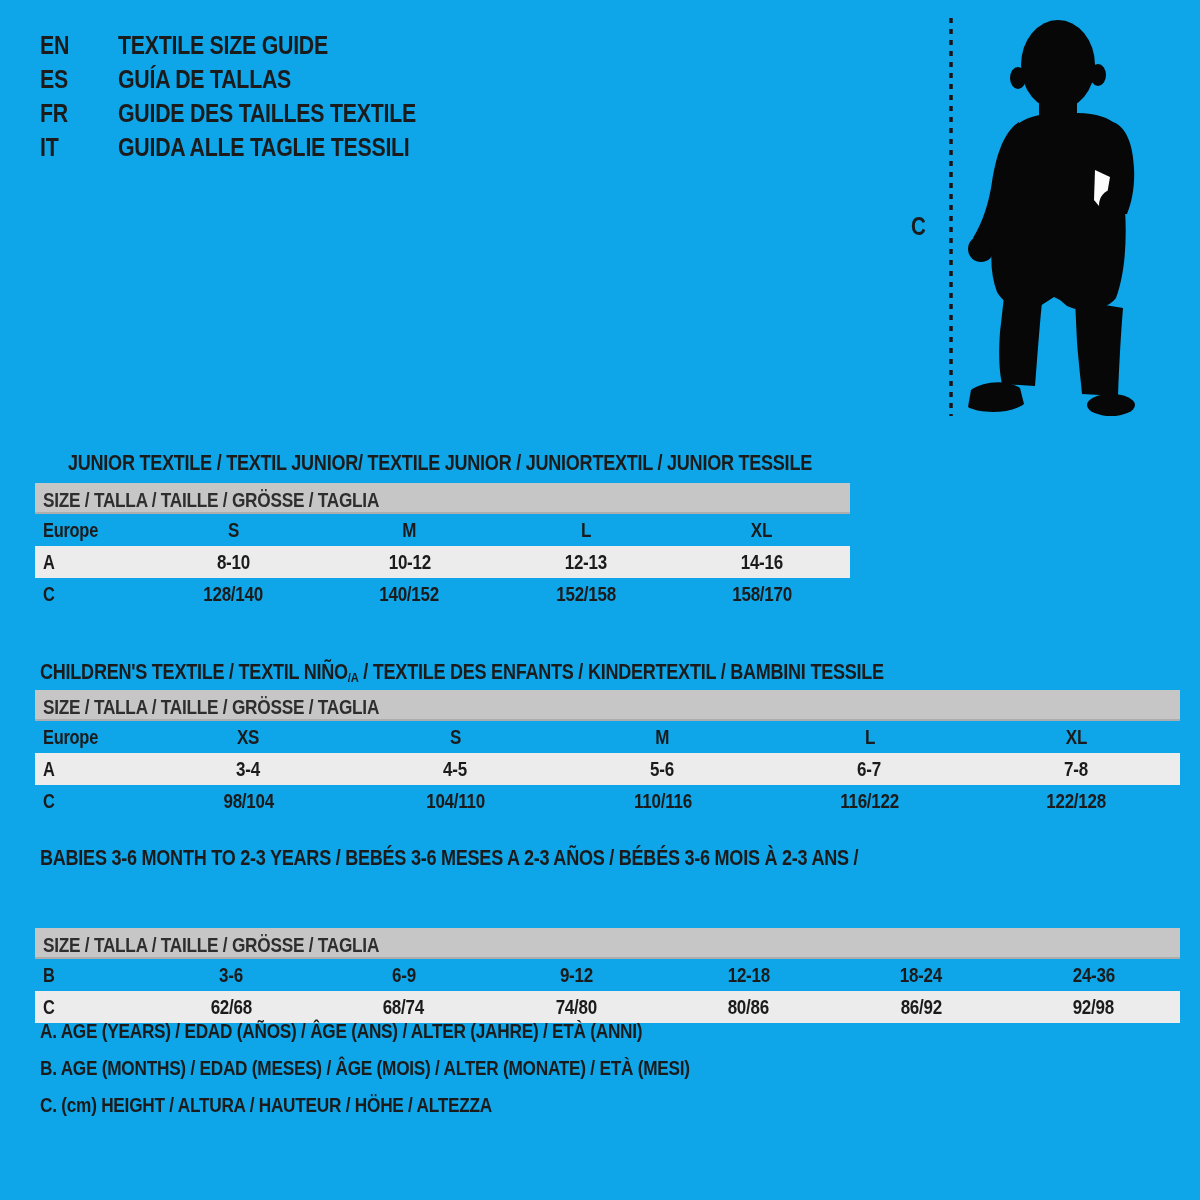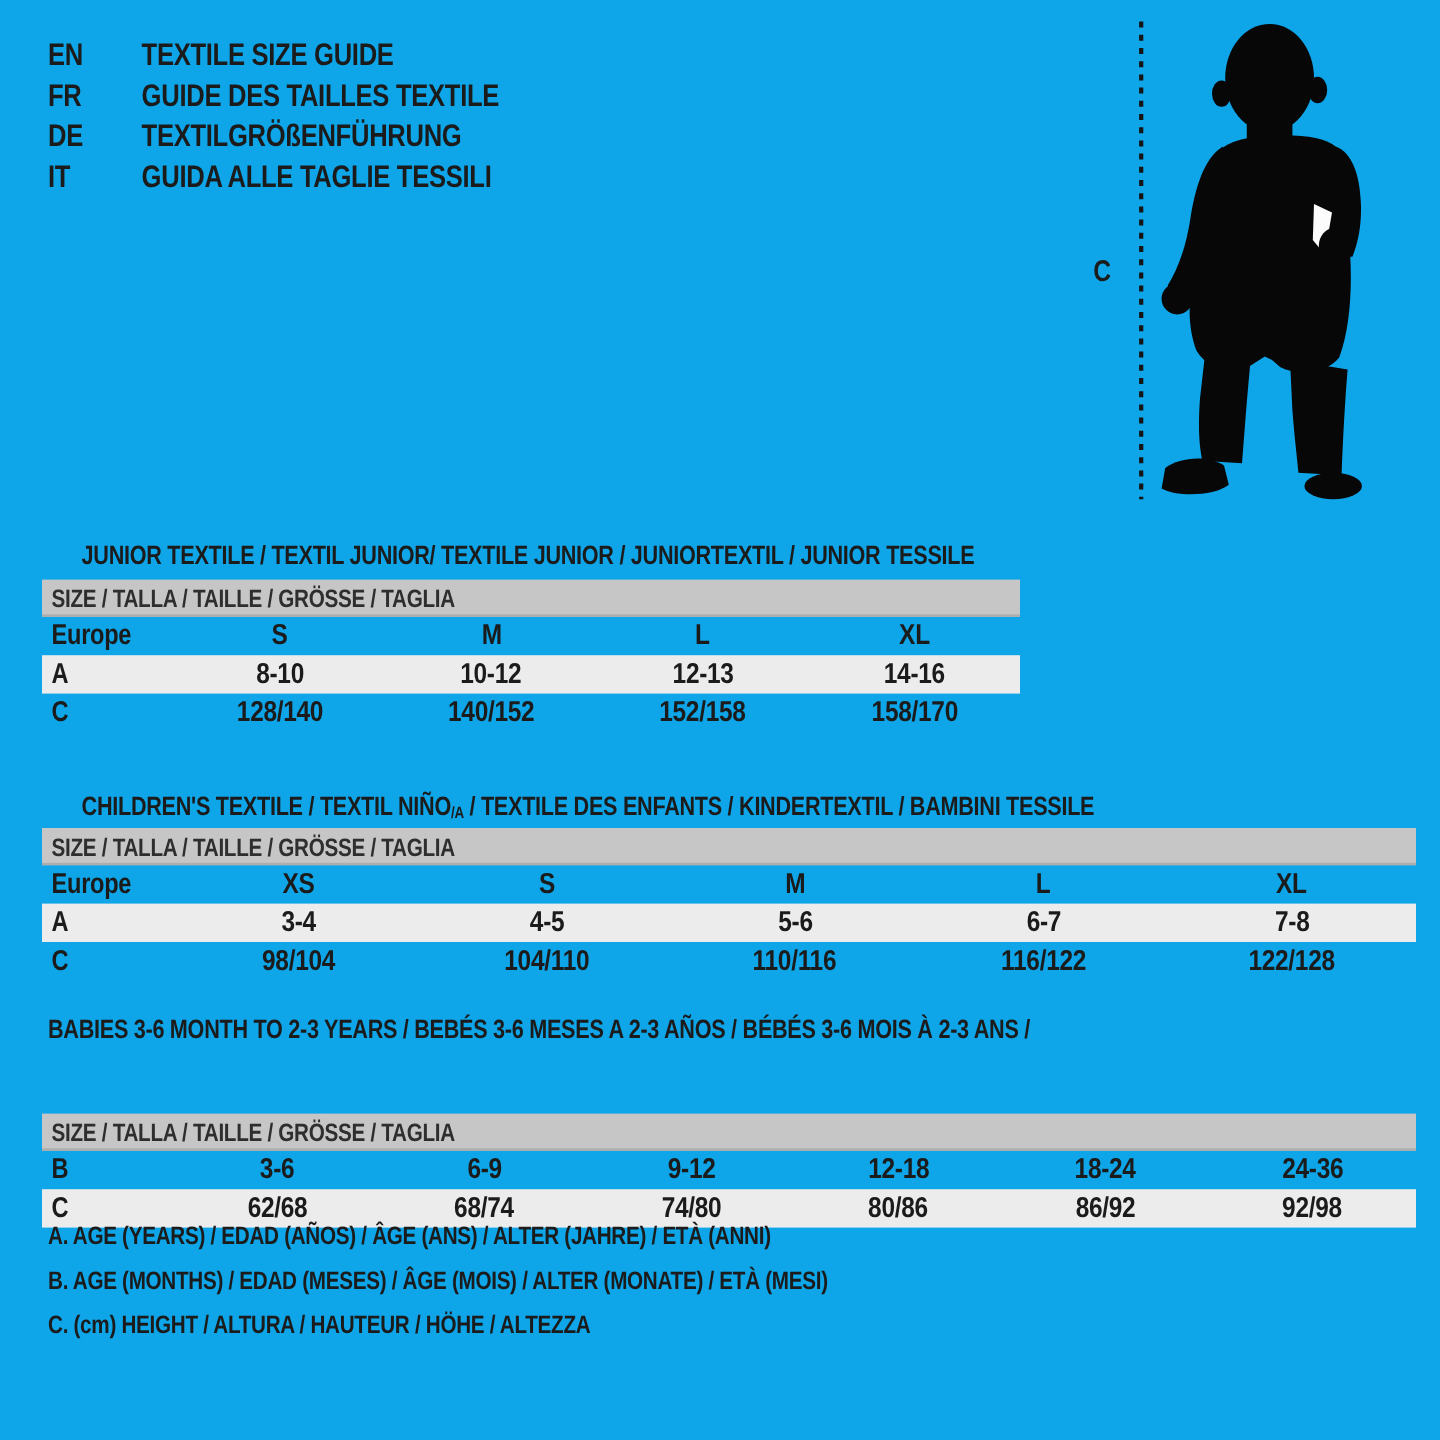--- a/index.html
+++ b/index.html
@@ -19,33 +19,33 @@
   .lang-code{width:78px;}
 
   
   .figure{position:absolute;left:895px;top:8px;width:258px;height:416px;}
   .figure-label{position:absolute;left:16px;top:204px;font-size:25px;font-weight:700;}
   .figure svg{position:absolute;left:0;top:0;}
 
   
   .section-title{position:absolute;left:40px;font-size:22px;font-weight:700;line-height:26px;}
   #junior-title{top:432px;margin-left:28px;}
-  #children-title{top:641px;margin-left:28px;}
+  #children-title{top:641px;}
   #babies-title{top:824px;line-height:31px;}
   .subA{font-size:0.62em;vertical-align:-0.22em;}
 
   
   .size-table{position:absolute;left:35px;}
   #junior-table{top:483px;width:815px;}
   #children-table{top:690px;width:1145px;}
   #babies-table{top:928px;width:1145px;}
   .thead{height:31px;background:#c6c6c6;border-bottom:2px solid #adadad;
          display:flex;align-items:flex-end;padding-left:8px;box-sizing:border-box;
          font-size:21px;color:#2e2e2e;}
-  .trow{display:grid;height:32px;align-items:center;font-size:24px;}
+  .trow{display:grid;height:32px;align-items:center;font-size:20px;}
   .cols4{grid-template-columns:110px repeat(4,1fr);}
   .cols5{grid-template-columns:110px repeat(5,1fr);}
   .cols6{grid-template-columns:110px repeat(6,1fr);}
   .alt{background:#ececec;}
   .tlabel{padding-left:8px;}
   .tcell{text-align:center;}
 
   
   .legend{position:absolute;left:40px;top:1012px;font-size:21px;}
   .legend > div{height:37px;display:flex;align-items:center;}
@@ -54,26 +54,26 @@
 <body>
 
 <div id="canvas">
 
   <section class="langs">
     <div class="lang-row">
       <span class="lang-code cond">EN</span>
       <span class="cond">TEXTILE SIZE GUIDE</span>
     </div>
     <div class="lang-row">
+      <span class="lang-code cond">ES</span>
+      <span class="cond">GUÍA DE TALLAS</span>
+    </div>
+    <div class="lang-row">
       <span class="lang-code cond">FR</span>
       <span class="cond">GUIDE DES TAILLES TEXTILE</span>
-    </div>
-    <div class="lang-row">
-      <span class="lang-code cond">DE</span>
-      <span class="cond">TEXTILGRÖßENFÜHRUNG</span>
     </div>
     <div class="lang-row">
       <span class="lang-code cond">IT</span>
       <span class="cond">GUIDA ALLE TAGLIE TESSILI</span>
     </div>
   </section>
 
   <div class="figure">
     <span class="figure-label cond">C</span>
     <svg width="258" height="416" viewBox="0 0 258 416" aria-hidden="true">

